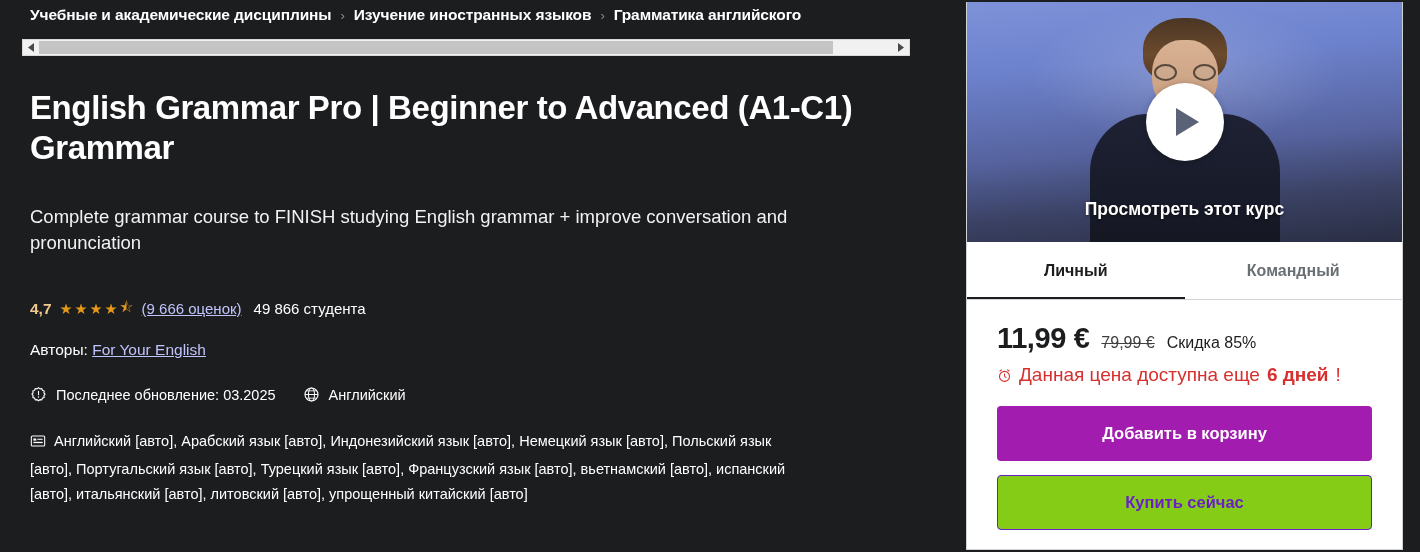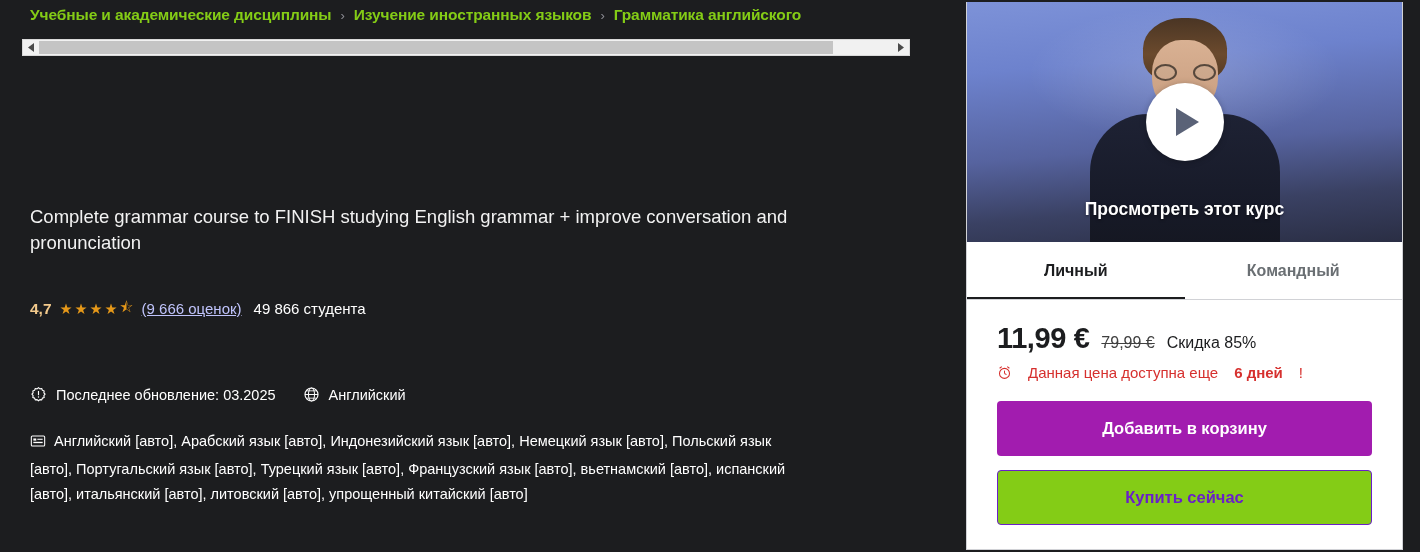--- a/index.html
+++ b/index.html
@@ -13,21 +13,21 @@
 
   
   .left { position: absolute; left: 0; top: 0; width: 960px; height: 552px; }
 
   .breadcrumb {
     position: absolute; left: 30px; top: 6px;
     display: flex; align-items: center; gap: 9px;
     font-size: 15.5px; font-weight: 700; letter-spacing: -0.1px;
     white-space: nowrap;
   }
-  .crumb-link { color: #84cc16; text-decoration: none; }
+  .crumb-link { color: #ffffff; text-decoration: none; }
   .crumb-sep { color: #8a8b92; font-weight: 400; font-size: 13px; }
 
   .hscroll {
     position: absolute; left: 22px; top: 39px; width: 888px; height: 17px;
     background: #f1f1f1; border: 1px solid #d9d9d9;
     display: flex; align-items: center;
   }
   .hscroll-arrow {
     width: 16px; height: 15px; flex: 0 0 16px;
     display: flex; align-items: center; justify-content: center;
@@ -147,22 +147,22 @@
     font-family: "Liberation Sans", sans-serif;
   }
   .tab.active { color: #1c1d1f; box-shadow: inset 0 -2px 0 0 #1c1d1f; }
 
   .pricebox { padding: 22px 30px 0 30px; }
   .price-line { display: flex; align-items: baseline; gap: 12px; white-space: nowrap; }
   .price-current { font-size: 29px; font-weight: 700; color: #1c1d1f; letter-spacing: -0.4px; }
   .price-old { font-size: 16px; color: #404040; text-decoration: line-through; }
   .price-discount { font-size: 16px; color: #1c1d1f; }
   .deadline {
-    margin-top: 9px; display: flex; align-items: center; gap: 16px;
-    color: #d6302e; font-size: 15px; white-space: nowrap;
+    margin-top: 9px; display: flex; align-items: center; gap: 7px;
+    color: #d6302e; font-size: 19px; white-space: nowrap;
   }
   .deadline b { font-weight: 700; }
 
   .cta { padding: 20px 30px 0 30px; }
   .btn {
     display: flex; align-items: center; justify-content: center;
     width: 100%; height: 55px; font-size: 16.5px; font-weight: 700;
     cursor: pointer; font-family: "Liberation Sans", sans-serif;
     border-radius: 4px;
   }
@@ -196,35 +196,40 @@
       <div class="hscroll-track">
         <div class="hscroll-thumb"></div>
       </div>
       <div class="hscroll-arrow">
         <svg width="6" height="9" viewBox="0 0 6 9">
             <polygon points="0,0 0,9 6,4.5" fill="#4a4a4a"></polygon>
           </svg>
       </div>
     </div>
 
+    <h1 class="title">English Grammar Pro | Beginner to Advanced (A1-C1) Grammar</h1>
     <p class="subtitle">Complete grammar course to FINISH studying English grammar + improve conversation and pronunciation</p>
 
     <div class="ratingrow">
       <span class="rating-num">4,7</span>
       <span class="stars">
         <span>★</span>
         <span>★</span>
         <span>★</span>
         <span>★</span>
         <span class="half-star">⯪</span>
       </span>
       <a class="reviews-link" href="#">(9 666 оценок)</a>
       <span class="students">49 866 студента</span>
     </div>
 
+    <div class="authors">
+      <span>Авторы:</span>
+      <a href="#">For Your English</a>
+    </div>
 
     <div class="metarow">
       <span class="icon-sm">
         <svg width="17" height="17" viewBox="0 0 24 24">
           <path fill="none" stroke="#fff" stroke-width="1.6" stroke-linejoin="round" d="M12 2.3l2 1.7 2.6-.4.9 2.5 2.5.9-.4 2.6 1.7 2-1.7 2 .4 2.6-2.5.9-.9 2.5-2.6-.4-2 1.7-2-1.7-2.6.4-.9-2.5-2.5-.9.4-2.6-1.7-2 1.7-2-.4-2.6 2.5-.9.9-2.5 2.6.4z"></path>
           <rect x="11.2" y="7" width="1.6" height="6" fill="#fff"></rect>
           <rect x="11.2" y="14.6" width="1.6" height="1.8" fill="#fff"></rect>
         </svg>
       </span>
       <span>Последнее обновление: 03.2025</span>

